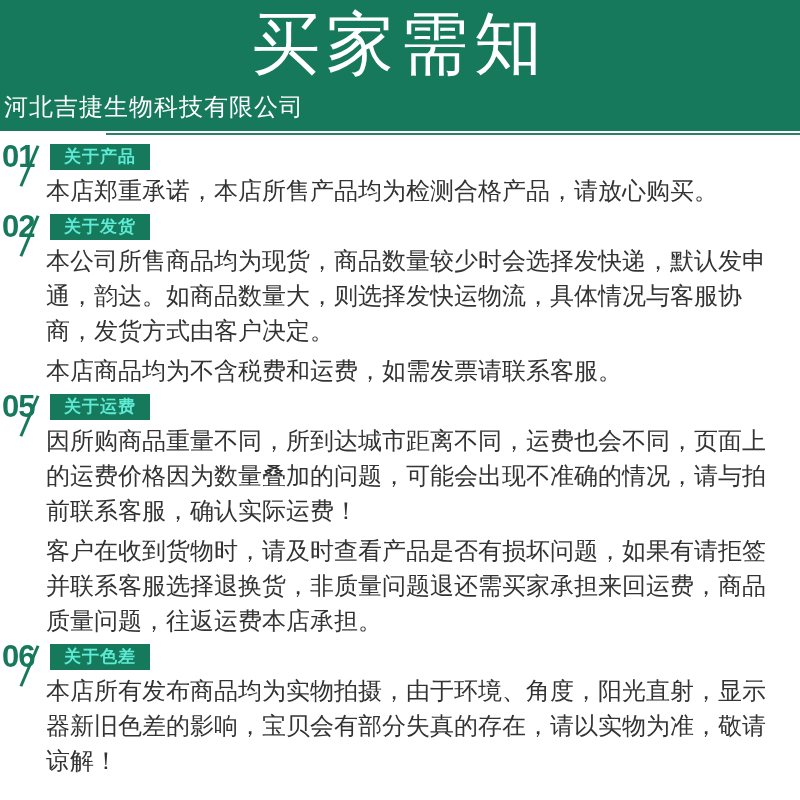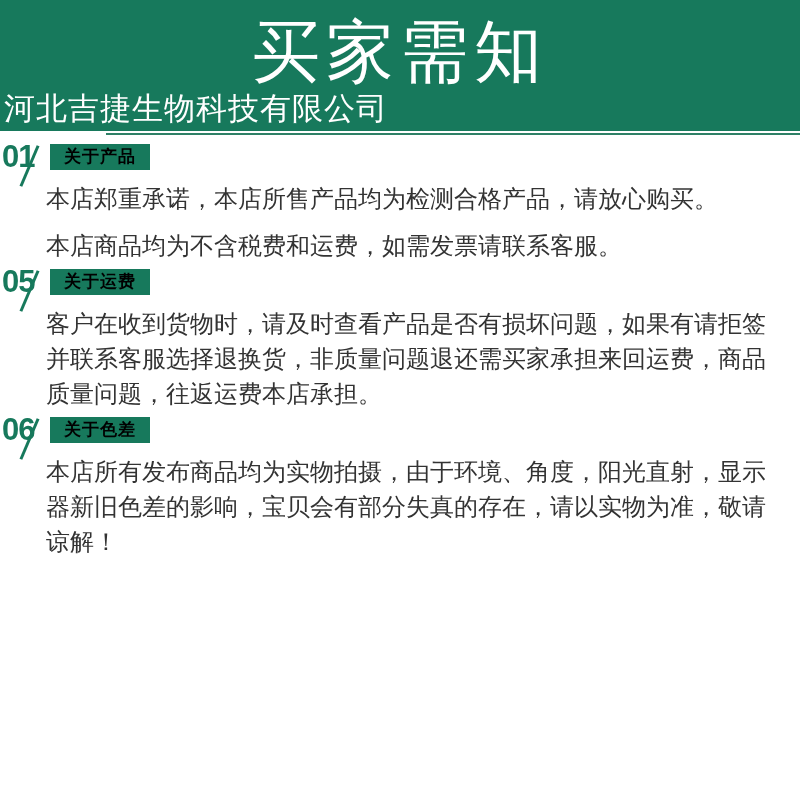--- a/index.html
+++ b/index.html
@@ -18,26 +18,26 @@
     display: flex; flex-direction: column;
     position: relative;
   }
   .banner-title {
     color: #ffffff;
     font-size: 68px;
     line-height: 80px;
     font-weight: 400;
     letter-spacing: 6px;
     text-align: center;
-    padding-top: 12px;
+    padding-top: 4px;
     font-family: "Liberation Serif", "DejaVu Serif", serif;
   }
   .company-name {
     color: #ffffff;
-    font-size: 31px;
+    font-size: 24px;
     line-height: 34px;
     letter-spacing: 1px;
     padding-left: 4px;
     margin-top: auto;
     margin-bottom: 7px;
     font-family: "Liberation Serif", "DejaVu Serif", serif;
   }
   .banner-rule {
     position: absolute;
     left: 106px; right: 0;
@@ -71,33 +71,33 @@
     position: absolute;
     left: 28px; top: 0;
     width: 3px; height: 44px;
     background: #17795C;
     transform: rotate(23deg);
     transform-origin: 50% 50%;
     z-index: 2;
   }
   .sec-badge {
     background: #17795C;
-    color: #000000;
+    color: #5eead4;
     font-family: "Liberation Sans", "DejaVu Sans", sans-serif;
     font-weight: bold;
     font-size: 17px;
     line-height: 26px;
     height: 26px;
     padding: 0 14px;
     letter-spacing: 1px;
     margin-left: 8px;
     white-space: nowrap;
   }
   .sec-text {
-    margin: 12px 0 0 46px;
+    margin: 4px 0 0 46px;
     width: 730px;
     color: #333333;
     font-size: 24px;
     line-height: 35px;
     font-family: "Liberation Serif", "DejaVu Serif", serif;
     text-align: left;
     word-break: break-all;
   }
 </style>
 </head>
@@ -115,31 +115,40 @@
 
     <section class="section">
       <div class="sec-head">
         <span class="sec-num">01</span>
         <span class="sec-slash"></span>
         <span class="sec-badge">关于产品</span>
       </div>
       <p class="sec-text">本店郑重承诺，本店所售产品均为检测合格产品，请放心购买。</p>
     </section>
 
+    <section class="section">
+      <div class="sec-head">
+        <span class="sec-num">02</span>
+        <span class="sec-slash"></span>
+        <span class="sec-badge">关于发货</span>
+      </div>
+      <p class="sec-text">本公司所售商品均为现货，商品数量较少时会选择发快递，默认发申通，韵达。如商品数量大，则选择发快运物流，具体情况与客服协商，发货方式由客户决定。</p>
+    </section>
 
     <section class="section">
       <p class="sec-text">本店商品均为不含税费和运费，如需发票请联系客服。</p>
     </section>
 
     <section class="section">
       <div class="sec-head">
         <span class="sec-num">05</span>
         <span class="sec-slash"></span>
         <span class="sec-badge">关于运费</span>
       </div>
+      <p class="sec-text">因所购商品重量不同，所到达城市距离不同，运费也会不同，页面上的运费价格因为数量叠加的问题，可能会出现不准确的情况，请与拍前联系客服，确认实际运费！</p>
     </section>
 
     <section class="section">
       <p class="sec-text">客户在收到货物时，请及时查看产品是否有损坏问题，如果有请拒签并联系客服选择退换货，非质量问题退还需买家承担来回运费，商品质量问题，往返运费本店承担。</p>
     </section>
 
     <section class="section">
       <div class="sec-head">
         <span class="sec-num">06</span>
         <span class="sec-slash"></span>

